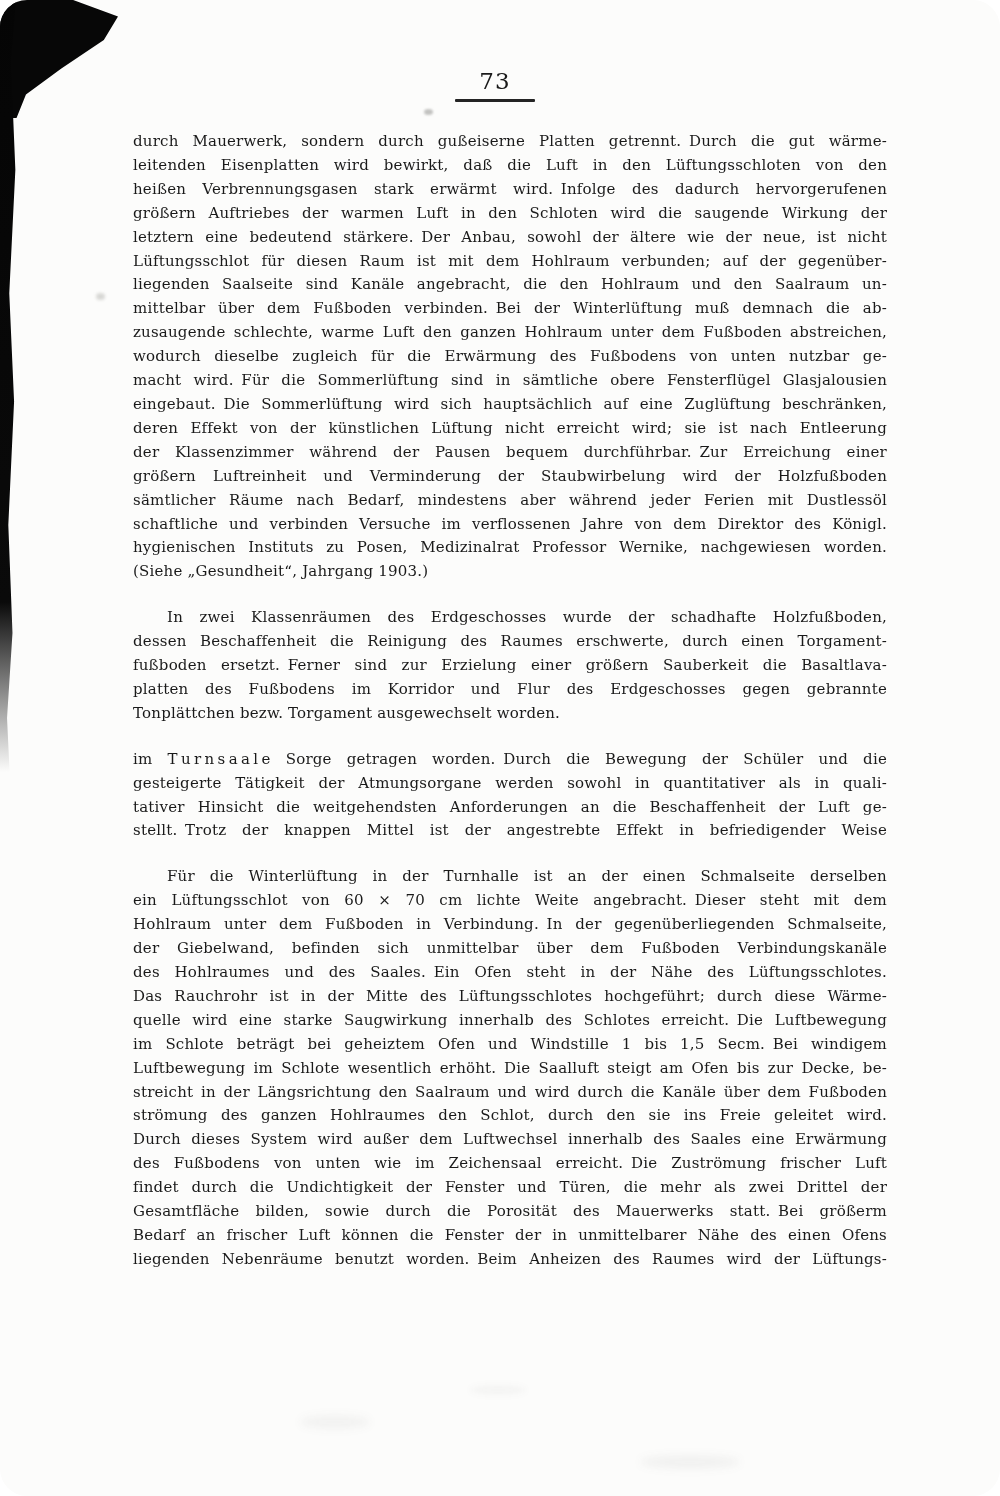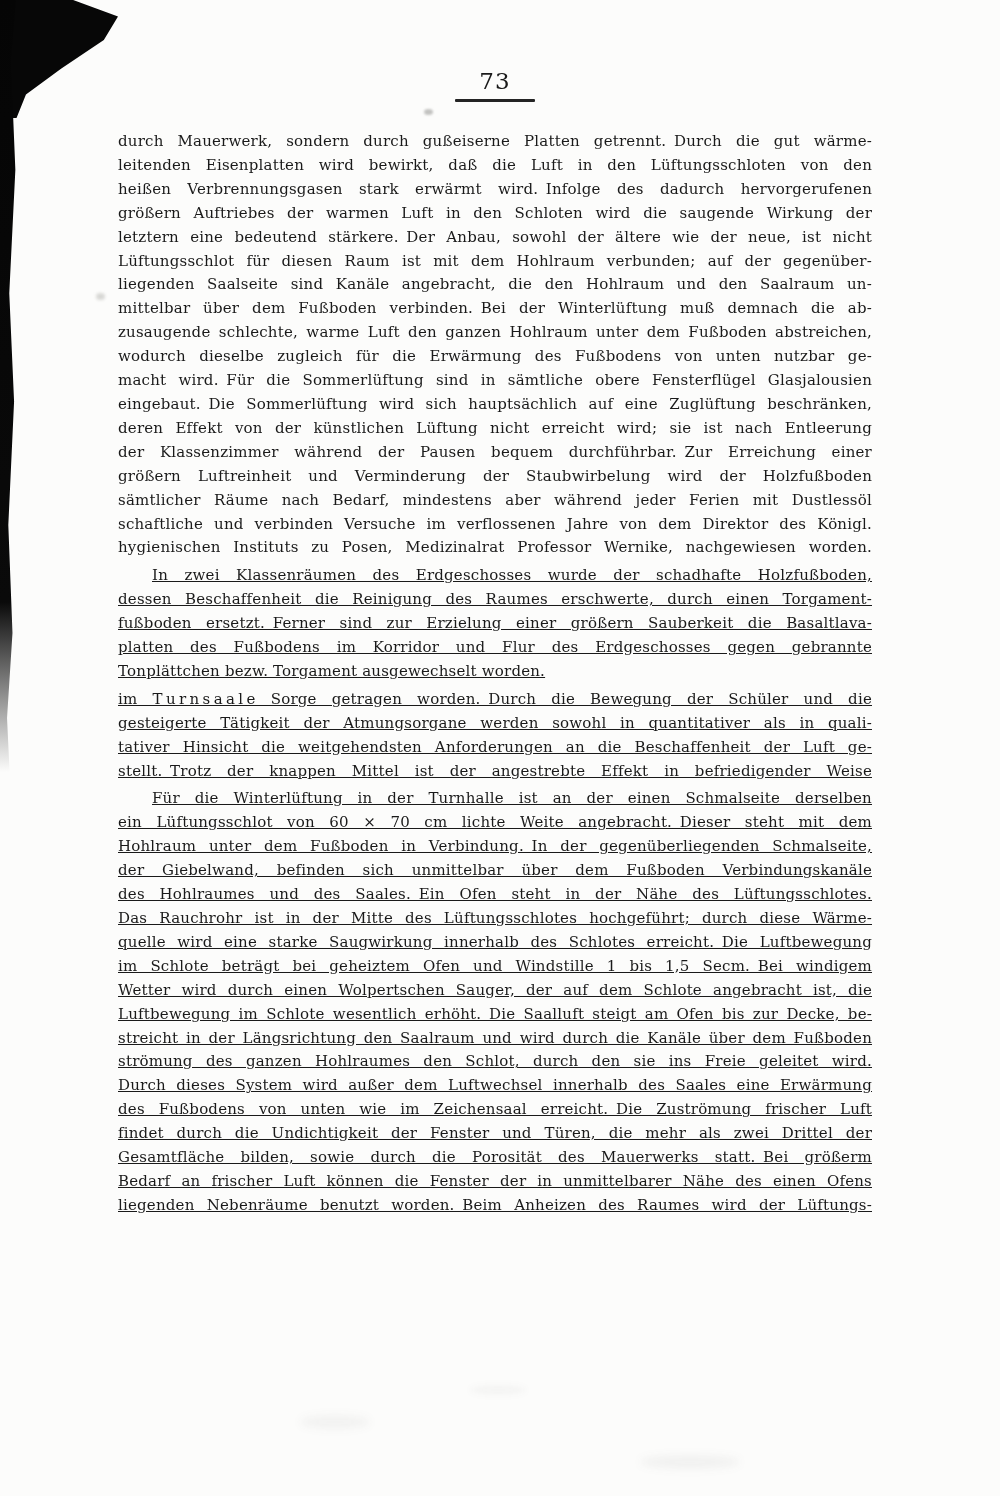--- a/index.html
+++ b/index.html
@@ -8,20 +8,21 @@
     background: #ffffff;
   }
   .page {
     position: relative;
     width: 1000px;
     height: 1496px;
     background: var(--paper, #fcfcfb);
     overflow: hidden;
     font-family: "DejaVu Serif", "Liberation Serif", serif;
     color: var(--ink, #1a1a1a);
+    border-radius: 27px;
   }
   
   .scan-corner {
     position: absolute;
     left: 0; top: 0;
     width: 118px; height: 118px;
     background: #070707;
     clip-path: polygon(0 0, 62% 0, 100% 14%, 88% 34%, 52% 58%, 22% 80%, 14% 100%, 0 100%);
   }
   .scan-strip {
@@ -53,25 +54,25 @@
   .page-number-rule {
     width: 80px;
     height: 3px;
     background: #242424;
     margin: 5px auto 0 auto;
     border-radius: 1px;
   }
   
   .text-block {
     position: absolute;
-    left: 118px; top: 130px;
+    left: 133px; top: 130px;
     width: 754px;
   }
   .paragraph { margin: 0; }
-  .paragraph + .paragraph { margin-top: 4px; text-decoration: underline; }
+  .paragraph + .paragraph { margin-top: 22px; }
   .line {
     font-size: 15px;
     line-height: 23.9px;
     letter-spacing: 0.2px;
     text-align: justify;
     text-align-last: justify;
     white-space: normal;
   }
   .line.indent { padding-left: 34px; }
   .line.lastline { text-align-last: left; }
@@ -108,20 +109,21 @@
         <div class="line">zusaugende schlechte, warme Luft den ganzen Hohlraum unter dem Fußboden abstreichen,</div>
         <div class="line">wodurch dieselbe zugleich für die Erwärmung des Fußbodens von unten nutzbar ge-</div>
         <div class="line">macht wird. Für die Sommerlüftung sind in sämtliche obere Fensterflügel Glasjalousien</div>
         <div class="line">eingebaut. Die Sommerlüftung wird sich hauptsächlich auf eine Zuglüftung beschränken,</div>
         <div class="line">deren Effekt von der künstlichen Lüftung nicht erreicht wird; sie ist nach Entleerung</div>
         <div class="line">der Klassenzimmer während der Pausen bequem durchführbar. Zur Erreichung einer</div>
         <div class="line">größern Luftreinheit und Verminderung der Staubwirbelung wird der Holzfußboden</div>
         <div class="line">sämtlicher Räume nach Bedarf, mindestens aber während jeder Ferien mit Dustlessöl</div>
         <div class="line">schaftliche und verbinden Versuche im verflossenen Jahre von dem Direktor des Königl.</div>
         <div class="line">hygienischen Instituts zu Posen, Medizinalrat Professor Wernike, nachgewiesen worden.</div>
+        <div class="line lastline">(Siehe „Gesundheit“, Jahrgang 1903.)</div>
       </div>
       <div class="paragraph">
         <div class="line indent">In zwei Klassenräumen des Erdgeschosses wurde der schadhafte Holzfußboden,</div>
         <div class="line">dessen Beschaffenheit die Reinigung des Raumes erschwerte, durch einen Torgament-</div>
         <div class="line">fußboden ersetzt. Ferner sind zur Erzielung einer größern Sauberkeit die Basaltlava-</div>
         <div class="line">platten des Fußbodens im Korridor und Flur des Erdgeschosses gegen gebrannte</div>
         <div class="line lastline">Tonplättchen bezw. Torgament ausgewechselt worden.</div>
       </div>
       <div class="paragraph">
         <div class="line">im T u r n s a a l e Sorge getragen worden. Durch die Bewegung der Schüler und die</div>
@@ -131,21 +133,20 @@
       </div>
       <div class="paragraph">
         <div class="line indent">Für die Winterlüftung in der Turnhalle ist an der einen Schmalseite derselben</div>
         <div class="line">ein Lüftungsschlot von 60 × 70 cm lichte Weite angebracht. Dieser steht mit dem</div>
         <div class="line">Hohlraum unter dem Fußboden in Verbindung. In der gegenüberliegenden Schmalseite,</div>
         <div class="line">der Giebelwand, befinden sich unmittelbar über dem Fußboden Verbindungskanäle</div>
         <div class="line">des Hohlraumes und des Saales. Ein Ofen steht in der Nähe des Lüftungsschlotes.</div>
         <div class="line">Das Rauchrohr ist in der Mitte des Lüftungsschlotes hochgeführt; durch diese Wärme-</div>
         <div class="line">quelle wird eine starke Saugwirkung innerhalb des Schlotes erreicht. Die Luftbewegung</div>
         <div class="line">im Schlote beträgt bei geheiztem Ofen und Windstille 1 bis 1,5 Secm. Bei windigem</div>
-        <div class="line">Wetter wird durch einen Wolpertschen Sauger, der auf dem Schlote angebracht ist, die</div>
         <div class="line">Luftbewegung im Schlote wesentlich erhöht. Die Saalluft steigt am Ofen bis zur Decke, be-</div>
         <div class="line">streicht in der Längsrichtung den Saalraum und wird durch die Kanäle über dem Fußboden</div>
         <div class="line">strömung des ganzen Hohlraumes den Schlot, durch den sie ins Freie geleitet wird.</div>
         <div class="line">Durch dieses System wird außer dem Luftwechsel innerhalb des Saales eine Erwärmung</div>
         <div class="line">des Fußbodens von unten wie im Zeichensaal erreicht. Die Zuströmung frischer Luft</div>
         <div class="line">findet durch die Undichtigkeit der Fenster und Türen, die mehr als zwei Drittel der</div>
         <div class="line">Gesamtfläche bilden, sowie durch die Porosität des Mauerwerks statt. Bei größerm</div>
         <div class="line">Bedarf an frischer Luft können die Fenster der in unmittelbarer Nähe des einen Ofens</div>
         <div class="line">liegenden Nebenräume benutzt worden. Beim Anheizen des Raumes wird der Lüftungs-</div>
       </div>

